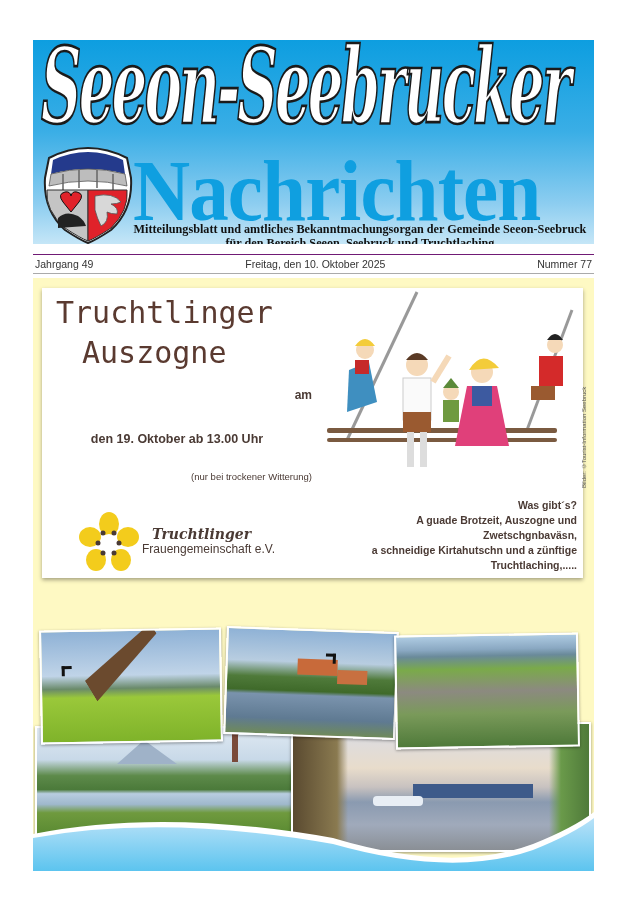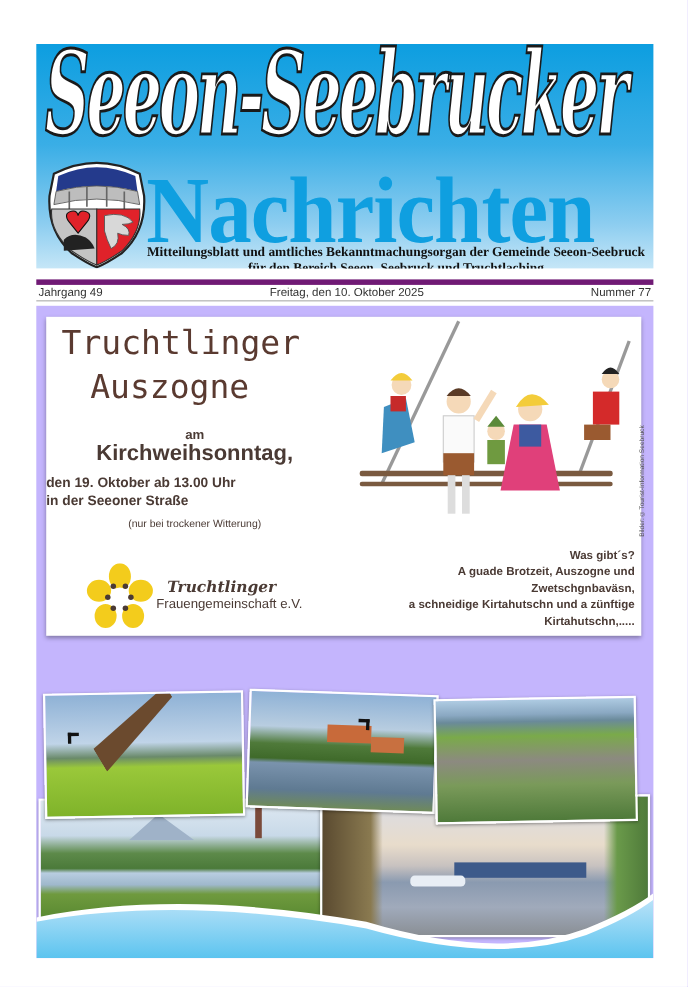--- a/index.html
+++ b/index.html
@@ -14,35 +14,35 @@
     font-family:"DejaVu Serif",serif;font-style:italic;font-weight:bold;
     font-size:78px;letter-spacing:-4px;color:#fff;transform:scaleX(0.72) scaleY(1.35);transform-origin:left top;
     -webkit-text-stroke:2px #1a1a1a;white-space:nowrap;line-height:1}
   .title-main{position:absolute;left:100px;top:108px;font-family:"Liberation Serif",serif;font-weight:bold;
     font-size:86px;color:#0f9fe0;letter-spacing:-1px;line-height:1;transform:scaleX(0.92);transform-origin:left top}
   .subtitle{position:absolute;left:98px;top:182px;width:458px;text-align:center;
     font-family:"Liberation Serif",serif;font-weight:bold;font-size:12.2px;color:#111;line-height:14px}
   .crest{position:absolute;left:8px;top:100px;width:94px;height:104px}
 
   
-  .infobar{position:absolute;left:0;top:214px;width:561px;height:20px;border-top:5px solid #701a75;border-bottom:1px solid #aaa;
+  .infobar{position:absolute;left:0;top:214px;width:561px;height:20px;border-top:1px solid #701a75;border-bottom:1px solid #aaa;
     font-size:10.5px;color:#333;display:flex;justify-content:space-between;align-items:center;padding:2px 2px}
 
   
-  .content{position:absolute;left:0;top:238px;width:561px;height:593px;background:#c4b5fd}
+  .content{position:absolute;left:0;top:238px;width:561px;height:593px;background:#fef9c3}
 
   
   .ad{position:absolute;left:9px;top:10px;width:541px;height:290px;background:#fff;box-shadow:0 2px 4px rgba(0,0,0,.35)}
   .ad-title{position:absolute;left:14px;top:5px;width:260px;font-family:"DejaVu Sans Mono",monospace;
     color:#5a3a30;font-size:30px;line-height:40px;text-align:left}
   .ad-title .l2{padding-left:26px}
-  .ad-am{position:absolute;left:0;top:100px;width:270px;text-align:center;font-size:12px;font-weight:bold;color:#4a3a34}
+  .ad-am{position:absolute;left:0;top:100px;width:270px;text-align:right;font-size:12px;font-weight:bold;color:#4a3a34}
   .ad-kirch{position:absolute;left:0;top:113px;width:270px;text-align:center;font-size:20px;font-weight:bold;color:#4a3a34}
-  .ad-date{position:absolute;left:0;top:143px;width:270px;font-size:12.5px;font-weight:bold;color:#4a3a34;line-height:16px}
-  .ad-note{position:absolute;left:0;top:183px;width:270px;text-align:center;font-size:9.5px;color:#4a3a34}
+  .ad-date{position:absolute;left:0;top:143px;width:270px;text-align:center;font-size:12.5px;font-weight:bold;color:#4a3a34;line-height:16px}
+  .ad-note{position:absolute;left:0;top:183px;width:270px;text-align:right;font-size:9.5px;color:#4a3a34}
   .ad-logo{position:absolute;left:36px;top:224px;width:62px;height:62px}
   .ad-logo-text{position:absolute;left:100px;top:238px;color:#4a3a34}
   .ad-logo-text .t1{font-family:"DejaVu Serif",serif;font-style:italic;font-weight:bold;font-size:14px;padding-left:10px}
   .ad-logo-text .t2{font-size:12px}
   .ad-art{position:absolute;left:275px;top:2px;width:262px;height:195px}
   .ad-whats{position:absolute;left:285px;top:210px;width:250px;text-align:right;font-size:10.5px;font-weight:bold;color:#4a3a34;line-height:15px}
 
   
   .collage{position:absolute;left:0;top:334px;width:561px;height:259px;overflow:hidden}
   .photo{position:absolute;border:2px solid #fff;box-shadow:0 1px 3px rgba(0,0,0,.4);overflow:hidden}
@@ -88,24 +88,22 @@
   </div>
 
   <div class="content">
 
     <div class="ad">
       <div class="ad-title">
         <div>Truchtlinger</div>
         <div class="l2">Auszogne</div>
       </div>
       <div class="ad-am">am</div>
-      <div class="ad-kirch">Kirchweihsonntag,</div>
       <div class="ad-date">
         <div>den 19. Oktober ab 13.00 Uhr</div>
-        <div>in der Seeoner Straße</div>
       </div>
       <div class="ad-note">(nur bei trockener Witterung)</div>
 
       <svg class="ad-art" viewBox="0 0 262 195">
         <line x1="30" y1="150" x2="100" y2="2" stroke="#999" stroke-width="3"></line>
         <line x1="210" y1="140" x2="255" y2="20" stroke="#999" stroke-width="3"></line>
         <rect x="10" y="138" width="230" height="5" rx="2" fill="#7a5a40"></rect>
         <rect x="10" y="148" width="230" height="4" rx="2" fill="#7a5a40"></rect>
 
         <circle cx="48" cy="60" r="9" fill="#f5d9b8"></circle>
@@ -157,21 +155,21 @@
       <div class="ad-logo-text">
         <div class="t1">Truchtlinger</div>
         <div class="t2">Frauengemeinschaft e.V.</div>
       </div>
 
       <div class="ad-whats">
         <div>Was gibt´s?</div>
         <div>A guade Brotzeit, Auszogne und</div>
         <div>Zwetschgnbaväsn,</div>
         <div>a schneidige Kirtahutschn und a zünftige</div>
-        <div>Kirtahutschn,.....</div>
+        <div>Truchtlaching,.....</div>
       </div>
     </div>
 
     <div class="collage">
 
       <div class="photo" style="left:2px;top:114px;width:262px;height:110px;background:linear-gradient(180deg,#dfe9f2 0%,#c8d9e8 30%,#5d8a4a 45%,#4b7a3a 58%,#b8cde0 62%,#9fb8cc 72%,#6f9a3e 80%,#5a8a32 100%)">
         <div style="position:absolute;left:80px;top:12px;width:60px;height:24px;background:#9fb2c8;clip-path:polygon(0 100%,45% 0,100% 100%)"></div>
         <div style="position:absolute;left:195px;top:6px;width:6px;height:28px;background:#7a4a3a"></div>
       </div>
 

